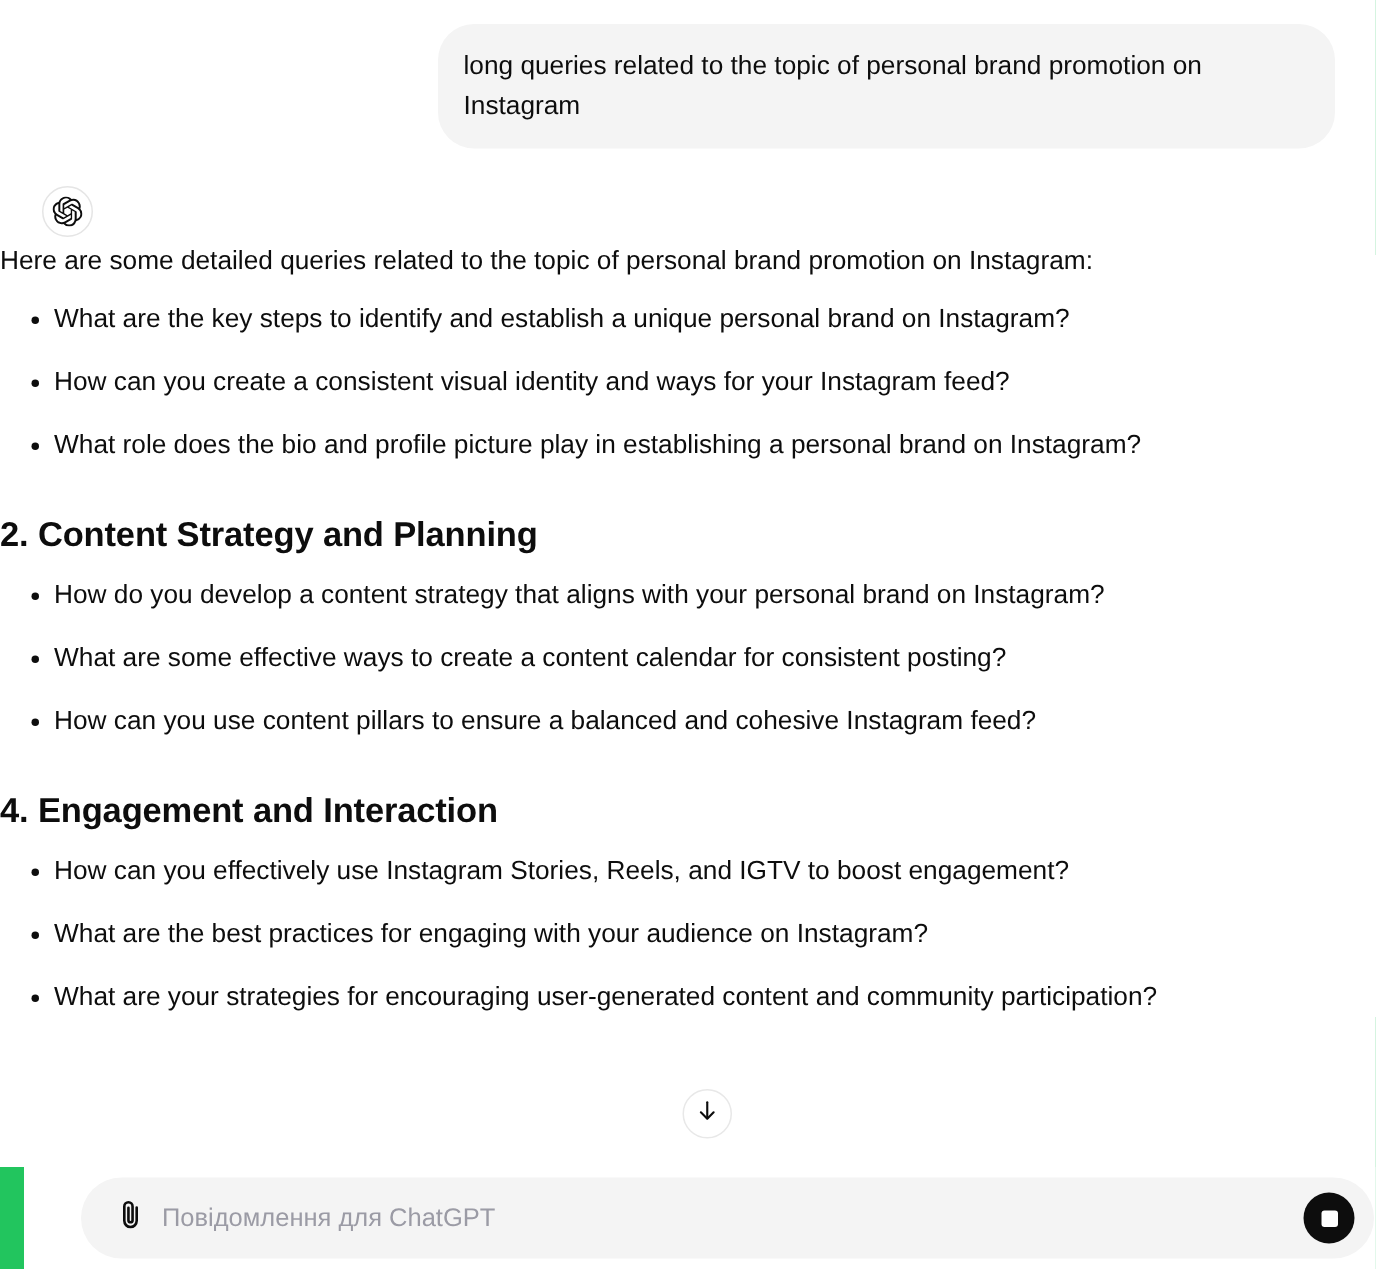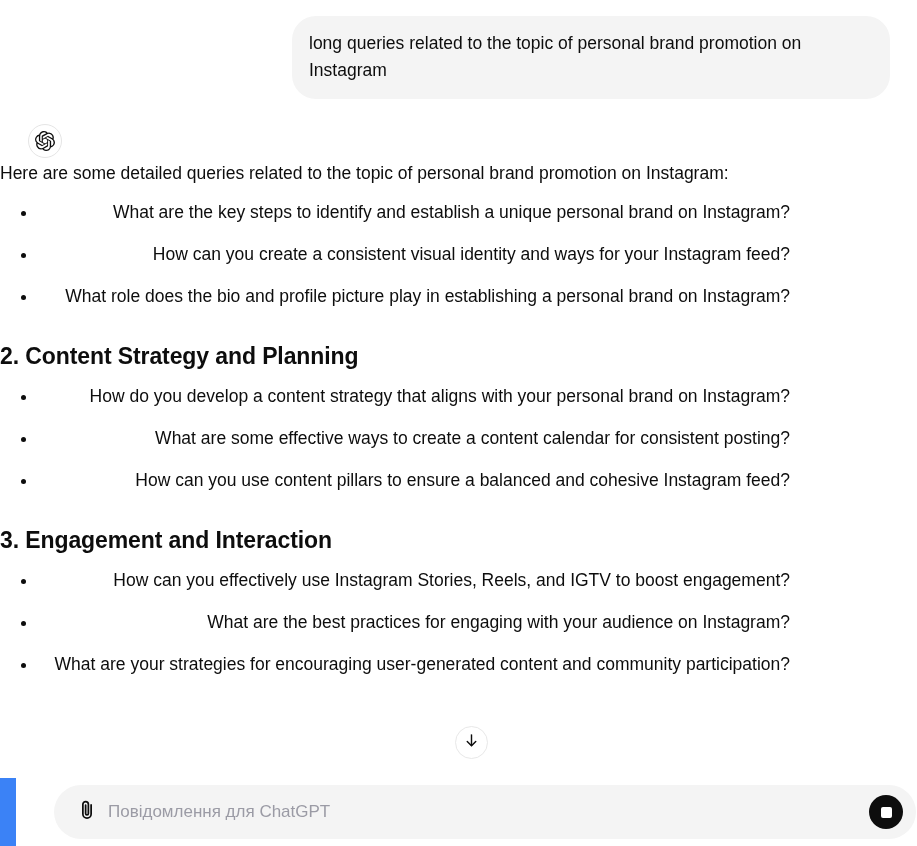--- a/index.html
+++ b/index.html
@@ -8,21 +8,21 @@
     width: 917px; height: 846px;
     background: #ffffff;
     font-family: "Liberation Sans", sans-serif;
     overflow: hidden;
   }
 
   .app {
     position: relative;
     width: 917px;
     height: 846px;
-    background: #3b82f6;
+    background: #22c55e;
   }
 
   
   .thread {
     position: absolute;
     top: 0; left: 0;
     width: 917px;
     height: 778px;
     overflow: hidden;
     background: #ffffff;
@@ -89,21 +89,20 @@
     line-height: 30px;
     margin: 0;
     padding: 28px 0 0 0;
     letter-spacing: -0.1px;
   }
 
   ul.bullets {
     margin: 0;
     padding: 0;
     list-style: none;
-    text-align: right;
   }
   ul.bullets li {
     position: relative;
     font-size: 17.5px;
     line-height: 33px;
     padding: 9px 0 0 36px;
     max-width: 790px;
   }
   ul.bullets li::before {
     content: "";
@@ -230,21 +229,21 @@
           <li>What role does the bio and profile picture play in establishing a personal brand on Instagram?</li>
         </ul>
 
         <h3 class="section-heading">2. Content Strategy and Planning</h3>
         <ul class="bullets first-list">
           <li>How do you develop a content strategy that aligns with your personal brand on Instagram?</li>
           <li>What are some effective ways to create a content calendar for consistent posting?</li>
           <li>How can you use content pillars to ensure a balanced and cohesive Instagram feed?</li>
         </ul>
 
-        <h3 class="section-heading">3. Engagement and Interaction</h3>
+        <h3 class="section-heading">4. Engagement and Interaction</h3>
         <ul class="bullets first-list">
           <li>How can you effectively use Instagram Stories, Reels, and IGTV to boost engagement?</li>
           <li>What are the best practices for engaging with your audience on Instagram?</li>
           <li>What are your strategies for encouraging user-generated content and community participation?</li>
         </ul>
 
       </div>
     </div>
   </div>
 

